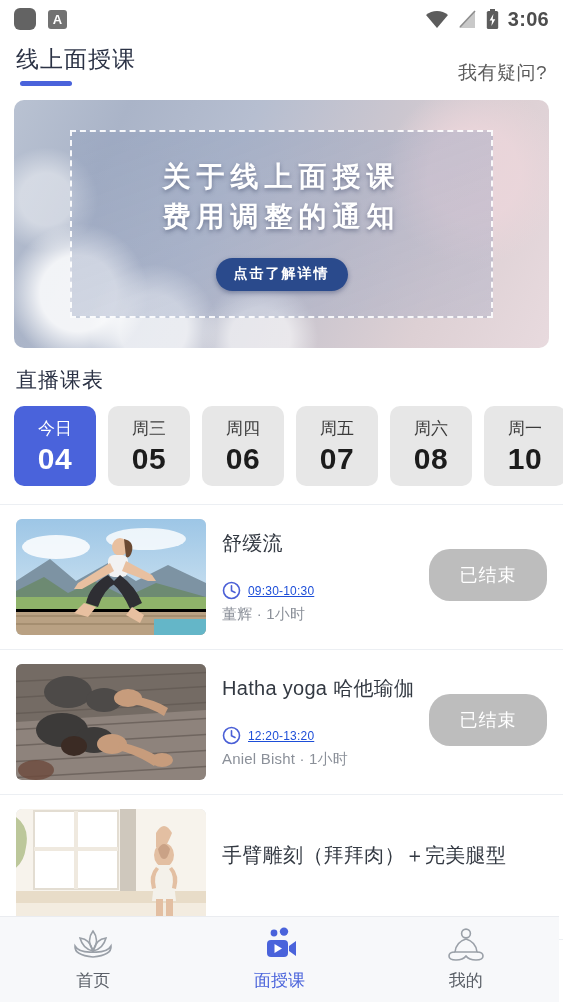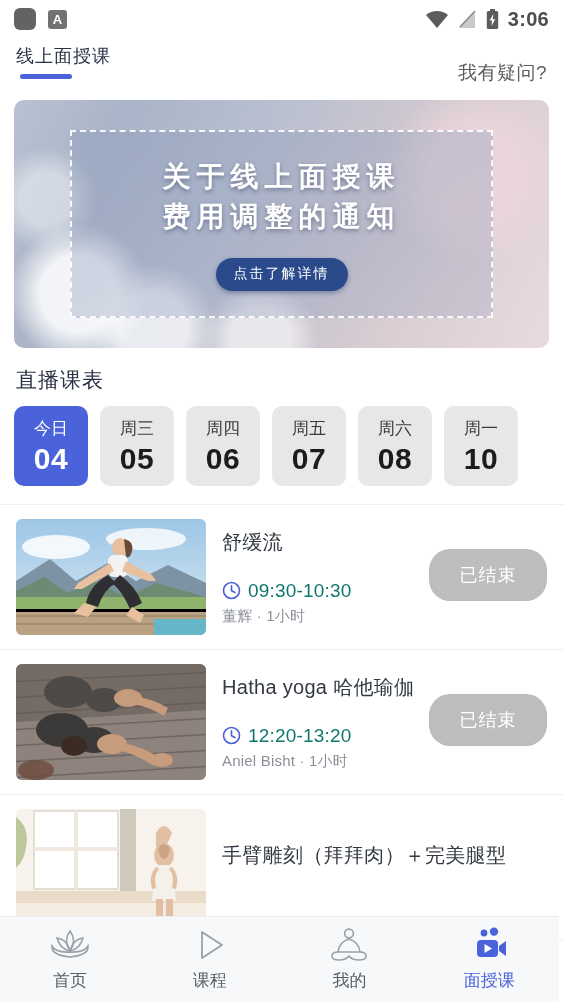--- a/index.html
+++ b/index.html
@@ -27,21 +27,21 @@
   .sb-right { display: flex; align-items: center; gap: 9px; }
   .sb-time { font-size: 20px; color: #4d4d4d; font-weight: 600; letter-spacing: .3px; }
 
   
   .header {
     height: 62px; padding: 0 16px; display: flex;
     align-items: flex-start; justify-content: space-between;
     position: relative;
   }
   .title-wrap { position: relative; padding-top: 6px; }
-  .page-title { font-size: 18px; color: #2b3245; letter-spacing: 1px; }
+  .page-title { font-size: 23px; color: #2b3245; letter-spacing: 1px; }
   .title-underline {
     width: 52px; height: 5px; border-radius: 3px;
     background: #4a63db; margin-top: 6px; margin-left: 4px;
   }
   .help-link { font-size: 19px; color: #5d5d5d; padding-top: 22px; letter-spacing: .5px; }
 
   
   .banner-wrap { padding: 0 14px; }
   .banner {
     position: relative; height: 248px; border-radius: 10px; overflow: hidden;
@@ -60,35 +60,35 @@
     background: linear-gradient(160deg, rgba(140,155,185,.42), rgba(150,160,190,.30));
     display: flex; flex-direction: column; align-items: center; justify-content: center;
   }
   .banner-line {
     color: #fff; font-size: 28px; font-weight: bold; letter-spacing: 6px;
     text-shadow: 0 2px 4px rgba(60,70,100,.55);
     line-height: 1.42;
   }
   .banner-cta {
     margin-top: 22px; background: #2a4a8c; color: #fff;
-    font-size: 14px; letter-spacing: 2px; font-weight: normal;
+    font-size: 14px; letter-spacing: 2px; font-weight: bold;
     padding: 7px 18px 8px; border-radius: 20px;
     box-shadow: 0 2px 5px rgba(30,45,90,.4);
   }
 
   
   .section-title {
     font-size: 21px; color: #2b3245; padding: 18px 16px 12px; letter-spacing: 1px;
   }
   .date-strip {
     display: flex; gap: 12px; padding: 0 14px 18px;
     overflow: hidden;
   }
   .date-chip {
-    flex: 0 0 auto; width: 74px; height: 80px; border-radius: 10px;
+    flex: 0 0 auto; width: 82px; height: 80px; border-radius: 10px;
     background: #e7e7e7; display: flex; flex-direction: column;
     align-items: center; justify-content: center; gap: 2px;
   }
   .date-chip.active { background: #4a63db; }
   .chip-dow { font-size: 17px; color: #3b3b3b; }
   .chip-day { font-size: 30px; font-weight: bold; color: #1c1c1c; letter-spacing: .5px; }
   .date-chip.active .chip-dow, .date-chip.active .chip-day { color: #fff; }
 
   
   .class-list { border-top: 1px solid #eceff3; }
@@ -102,21 +102,21 @@
     overflow: hidden; position: relative; background: #dfe3e7;
   }
   .thumb svg { display: block; width: 100%; height: 100%; }
   .class-info { flex: 1; min-width: 0; }
   .class-name {
     font-size: 20px; color: #333942; margin-bottom: 24px;
     white-space: nowrap; overflow: hidden; letter-spacing: .3px;
   }
   .class-meta { display: flex; align-items: center; gap: 7px; margin-bottom: 5px; }
   .clock-ic { flex: 0 0 auto; }
-  .class-time { font-size: 19px; color: #0f766e; letter-spacing: .2px; }
+  .class-time { font-size: 12px; color: #1d4ed8; letter-spacing: .2px; text-decoration: underline; }
   .class-sub { font-size: 15px; color: #8b9099; letter-spacing: .2px; }
   .status-btn {
     flex: 0 0 auto; width: 118px; height: 52px; border-radius: 21px;
     background: #bdbdbd; color: #fff; font-size: 18px;
     display: flex; align-items: center; justify-content: center;
     letter-spacing: 1px; align-self: flex-end; margin-bottom: 4px;
   }
   .row-right { display: flex; align-items: center; }
 
   
@@ -336,40 +336,34 @@
         <svg width="40" height="36" viewBox="0 0 40 36">
           <g fill="none" stroke="#9aa0a8" stroke-width="1.6">
             <path d="M20 4 q7 9 0 20 q-7 -11 0 -20z"></path>
             <path d="M20 24 q-10 -2 -13 -13 q10 1 13 13z"></path>
             <path d="M20 24 q10 -2 13 -13 q-10 1 -13 13z"></path>
             <path d="M20 25 q-14 1 -18 -6 q-1 9 18 11 q19 -2 18 -11 q-4 7 -18 6z"></path>
           </g>
         </svg>
         <div class="nav-label">首页</div>
       </div>
-      <div class="nav-item">
+      <div class="nav-item active">
         <svg width="40" height="36" viewBox="0 0 40 36">
-          <path d="M12 5 L32 18 L12 31 Z" fill="none" stroke="#9aa0a8" stroke-width="1.8" stroke-linejoin="round"></path>
+          <circle cx="15" cy="6" r="3.4" fill="#4a63db"></circle>
+          <circle cx="25" cy="4.6" r="4.2" fill="#4a63db"></circle>
+          <rect x="8" y="13" width="21" height="17" rx="4" fill="#4a63db"></rect>
+          <path d="M30 19 L37 14 L37 29 L30 24 Z" fill="#4a63db"></path>
+          <path d="M15.5 17 L23 21.5 L15.5 26 Z" fill="#ffffff"></path>
         </svg>
-        <div class="nav-label">课程</div>
+        <div class="nav-label">面授课</div>
       </div>
       <div class="nav-item">
         <svg width="40" height="36" viewBox="0 0 40 36">
           <g fill="none" stroke="#9aa0a8" stroke-width="1.6">
             <circle cx="20" cy="6.5" r="4.4"></circle>
             <path d="M20 12 q-10 3 -11 13 l22 0 q-1 -10 -11 -13z"></path>
             <path d="M9 25 q-6 0 -6 4 q0 4 7 4 q7 0 10 -4 q3 4 10 4 q7 0 7 -4 q0 -4 -6 -4"></path>
           </g>
         </svg>
         <div class="nav-label">我的</div>
       </div>
-      <div class="nav-item active">
-        <svg width="40" height="36" viewBox="0 0 40 36">
-          <circle cx="15" cy="6" r="3.4" fill="#4a63db"></circle>
-          <circle cx="25" cy="4.6" r="4.2" fill="#4a63db"></circle>
-          <rect x="8" y="13" width="21" height="17" rx="4" fill="#4a63db"></rect>
-          <path d="M30 19 L37 14 L37 29 L30 24 Z" fill="#4a63db"></path>
-          <path d="M15.5 17 L23 21.5 L15.5 26 Z" fill="#ffffff"></path>
-        </svg>
-        <div class="nav-label">面授课</div>
-      </div>
     </div>
 </div>
 
 </body></html>

